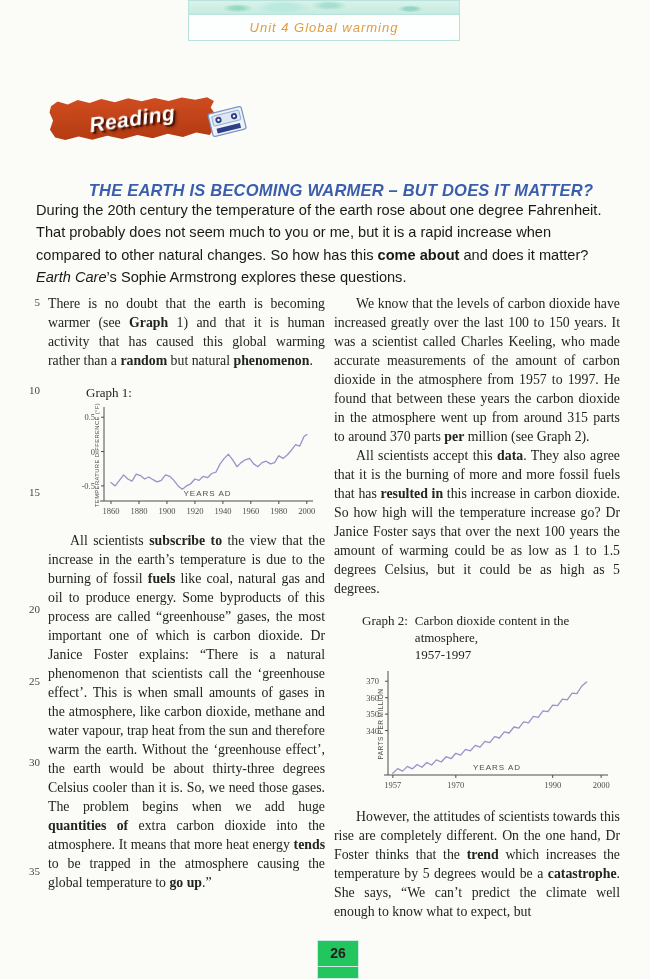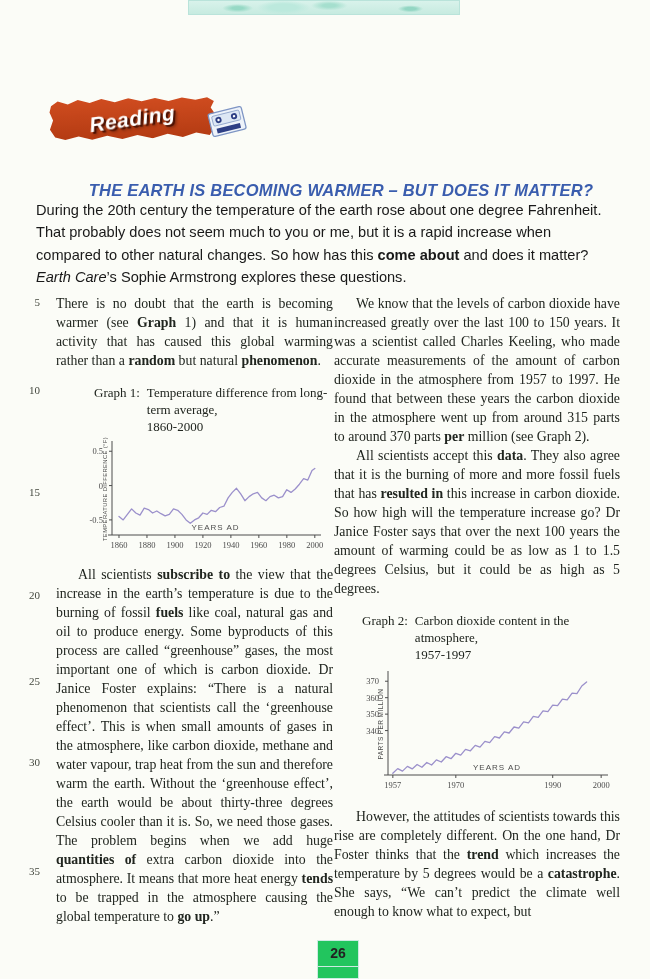--- a/index.html
+++ b/index.html
@@ -36,21 +36,21 @@
 
   
   .title{position:absolute;left:30px;top:165px;width:590px;margin:16px;text-align:center;
     font-family:"Liberation Sans",sans-serif;font-weight:bold;font-style:italic;
     font-size:16.5px;color:#3a5dae;letter-spacing:.2px;}
   .intro{position:absolute;left:36px;top:199px;width:574px;
     font-family:"Liberation Sans",sans-serif;font-size:14.6px;line-height:22.4px;color:#191919;}
 
   
   .col{position:absolute;top:294px;font-size:13.8px;line-height:19px;text-align:justify;}
-  .col-left{left:56px;width:277px;}
+  .col-left{left:48px;width:277px;}
   .col-right{left:334px;width:286px;}
   .col p{margin:0;text-indent:1.6em;}
   .col p.noindent{text-indent:0;}
   .linenum{position:absolute;left:22px;width:18px;text-align:right;
     font-size:11px;color:#44483f;font-family:"Liberation Serif",serif;}
 
   
   .graph-block{margin:14px 0 8px 0;}
   .gcap{display:flex;font-size:13px;line-height:17px;text-align:left;}
   .gcap .lbl{white-space:nowrap;margin-right:7px;}
@@ -67,20 +67,21 @@
   .pagenum-box span{display:block;line-height:25px;}
   .pagenum-box::after{content:'';position:absolute;left:0;right:0;top:25px;border-top:1px solid #cdeae2;}
 </style>
 </head>
 <body>
 
 <div class="page">
 
   <div class="unit-box">
     <div class="unit-band"></div>
+    <div class="unit-label">Unit 4 Global warming</div>
   </div>
 
   <div class="reading-badge">
     <span class="reading-text">Reading</span>
   </div>
 
   <svg class="cassette" width="44" height="40" viewBox="0 0 44 40">
     <g transform="rotate(-14 22 20)">
       <rect x="5" y="9" width="34" height="23" rx="2" fill="#eef3fa" stroke="#7e95c4" stroke-width="1.3"></rect>
       <rect x="8" y="12" width="28" height="10" rx="1.5" fill="#dde7f4" stroke="#8aa0c8" stroke-width="0.8"></rect>
@@ -92,35 +93,31 @@
     </g>
   </svg>
 
   <h1 class="title">THE EARTH IS BECOMING WARMER – BUT DOES IT MATTER?</h1>
 
   <div class="intro"><span>During the 20th century the temperature of the earth rose about one degree Fahrenheit. That probably does not seem much to you or me, but it is a rapid increase when compared to other natural changes. So how has this </span><span style="font-weight: bold;">come about</span><span> and does it matter? </span><span style="font-style: italic;">Earth Care</span><span>’s Sophie Armstrong explores these questions.</span></div>
 
   <span class="linenum" style="top:296px">5</span>
   <span class="linenum" style="top:384px">10</span>
   <span class="linenum" style="top:486px">15</span>
-  <span class="linenum" style="top:589px">20</span>
+  <span class="linenum" style="top:603px">20</span>
   <span class="linenum" style="top:675px">25</span>
   <span class="linenum" style="top:756px">30</span>
   <span class="linenum" style="top:865px">35</span>
 
   <div class="col col-left">
     <p class="noindent"><span>There is no doubt that the earth is becoming warmer (see </span><span style="font-weight: bold;">Graph</span><span> 1) and that it is human activity that has caused this global warming rather than a </span><span style="font-weight: bold;">random</span><span> but natural </span><span style="font-weight: bold;">phenomenon</span><span>.</span></p>
 
     <div class="graph-block">
       <div class="gcap gcap-g1">
         <span class="lbl">Graph 1:</span>
-        <span>
-          <span>Temperature difference from long-term average,</span><br>
-          <span>1860-2000</span>
-        </span>
       </div>
       <div id="chart1" class="chart"><svg width="265" height="120">
             <line x1="50" y1="4" x2="50" y2="98" stroke="#4c4c4c" stroke-width="1"></line>
             <line x1="46" y1="98" x2="259" y2="98" stroke="#4c4c4c" stroke-width="1"></line>
             <line x1="47" y1="14.238805970149254" x2="50" y2="14.238805970149254" stroke="#4c4c4c"></line>
             <text x="41" y="17.238805970149254" fill="#4c4c4c" font-size="8.5" font-family="&quot;Liberation Serif&quot;, serif" text-anchor="end">0.5</text>
             <line x1="47" y1="48.56716417910448" x2="50" y2="48.56716417910448" stroke="#4c4c4c"></line>
             <text x="41" y="51.56716417910448" fill="#4c4c4c" font-size="8.5" font-family="&quot;Liberation Serif&quot;, serif" text-anchor="end">0</text>
             <line x1="47" y1="82.89552238805972" x2="50" y2="82.89552238805972" stroke="#4c4c4c"></line>
             <text x="41" y="85.89552238805972" fill="#4c4c4c" font-size="8.5" font-family="&quot;Liberation Serif&quot;, serif" text-anchor="end">-0.5</text>

